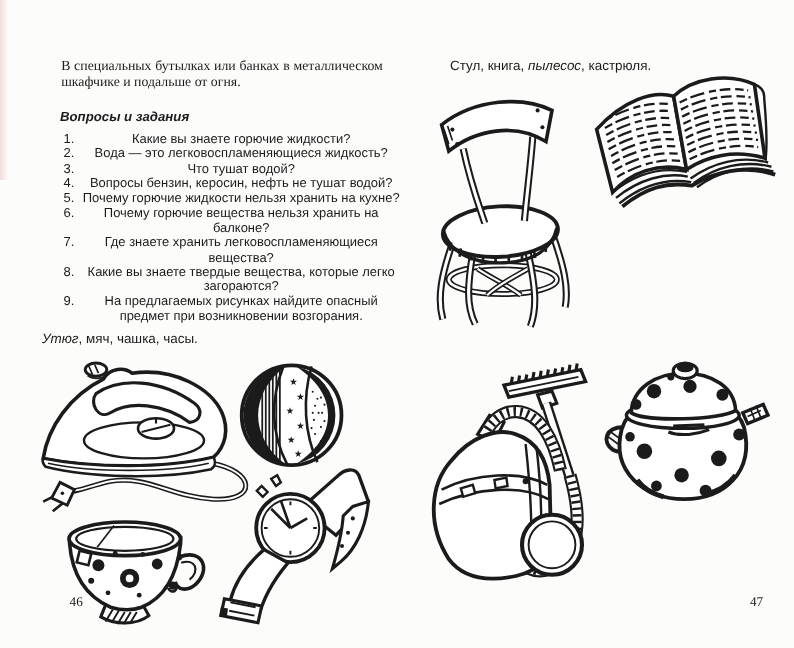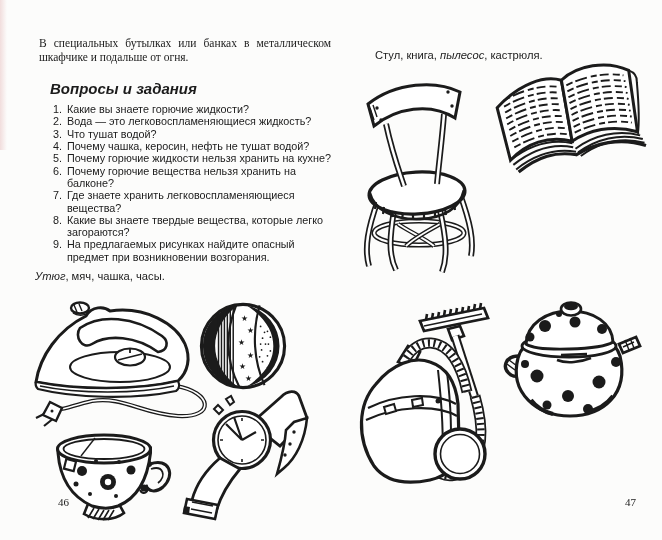--- a/index.html
+++ b/index.html
@@ -2,27 +2,27 @@
 <html><head>
 <meta charset="utf-8">
 <style>
   html,body{margin:0;padding:0;background:#ffffff;}
   .spread{position:relative;width:662px;height:540px;background:#fcfcfb;overflow:hidden;
           font-family:"Liberation Sans",sans-serif;color:#1b1b1b;}
   .artifact{position:absolute;left:0;top:0;width:7px;height:150px;
             background:linear-gradient(to right, rgba(216,150,150,.30), rgba(216,150,150,0));}
   .text-col{position:absolute;left:35px;top:33px;width:300px;}
   .serif{font-family:"Liberation Serif",serif;}
-  .para{margin:4px;font-size:11.5px;line-height:13.6px;text-align:justify;}
+  .para{margin:16px;font-size:11.5px;line-height:13.6px;text-align:justify;}
   .indent{text-indent:17px;}
-  .q-heading{margin:16px 0 6px 15px;font-size:15px;font-style:italic;font-weight:bold;}
+  .q-heading{margin:16px 0 6px 15px;font-size:11px;font-style:italic;font-weight:bold;}
   .questions{margin-left:13px;}
   .q-item{display:flex;font-size:10.8px;line-height:12.3px;}
   .q-num{width:14px;flex:none;text-align:right;margin-right:5px;}
-  .q-text{flex:1;}
+  .q-text{flex:1;text-align:center;}
   .caption{margin:7px 0 0 0;font-size:11.2px;}
   .caption-right{position:absolute;left:375px;top:49px;font-size:11.2px;margin:0;}
   .pagenum{position:absolute;font-family:"Liberation Serif",serif;font-size:11px;margin-left:20px;}
   .pn-left{left:38px;top:496px;}
   .pn-right{left:605px;top:496px;text-align:right;}
   .illus{position:absolute;overflow:visible;}
   .il-iron{left:28px;top:294px;width:185px;height:135px;}
   .il-ball{left:198px;top:301px;width:90px;height:90px;}
   .il-cup{left:52px;top:430px;width:122px;height:96px;}
   .il-watch{left:182px;top:388px;width:136px;height:132px;}
@@ -50,21 +50,21 @@
           <div class="q-item">
             <span class="q-num">2.</span>
             <span class="q-text">Вода — это легковоспламеняющиеся жидкость?</span>
           </div>
           <div class="q-item">
             <span class="q-num">3.</span>
             <span class="q-text">Что тушат водой?</span>
           </div>
           <div class="q-item">
             <span class="q-num">4.</span>
-            <span class="q-text">Почему чашка, керосин, нефть не тушат водой?</span>
+            <span class="q-text">Вопросы бензин, керосин, нефть не тушат водой?</span>
           </div>
           <div class="q-item">
             <span class="q-num">5.</span>
             <span class="q-text">Почему горючие жидкости нельзя хранить на кухне?</span>
           </div>
           <div class="q-item">
             <span class="q-num">6.</span>
             <span class="q-text">Почему горючие вещества нельзя хранить на балконе?</span>
           </div>
           <div class="q-item">

